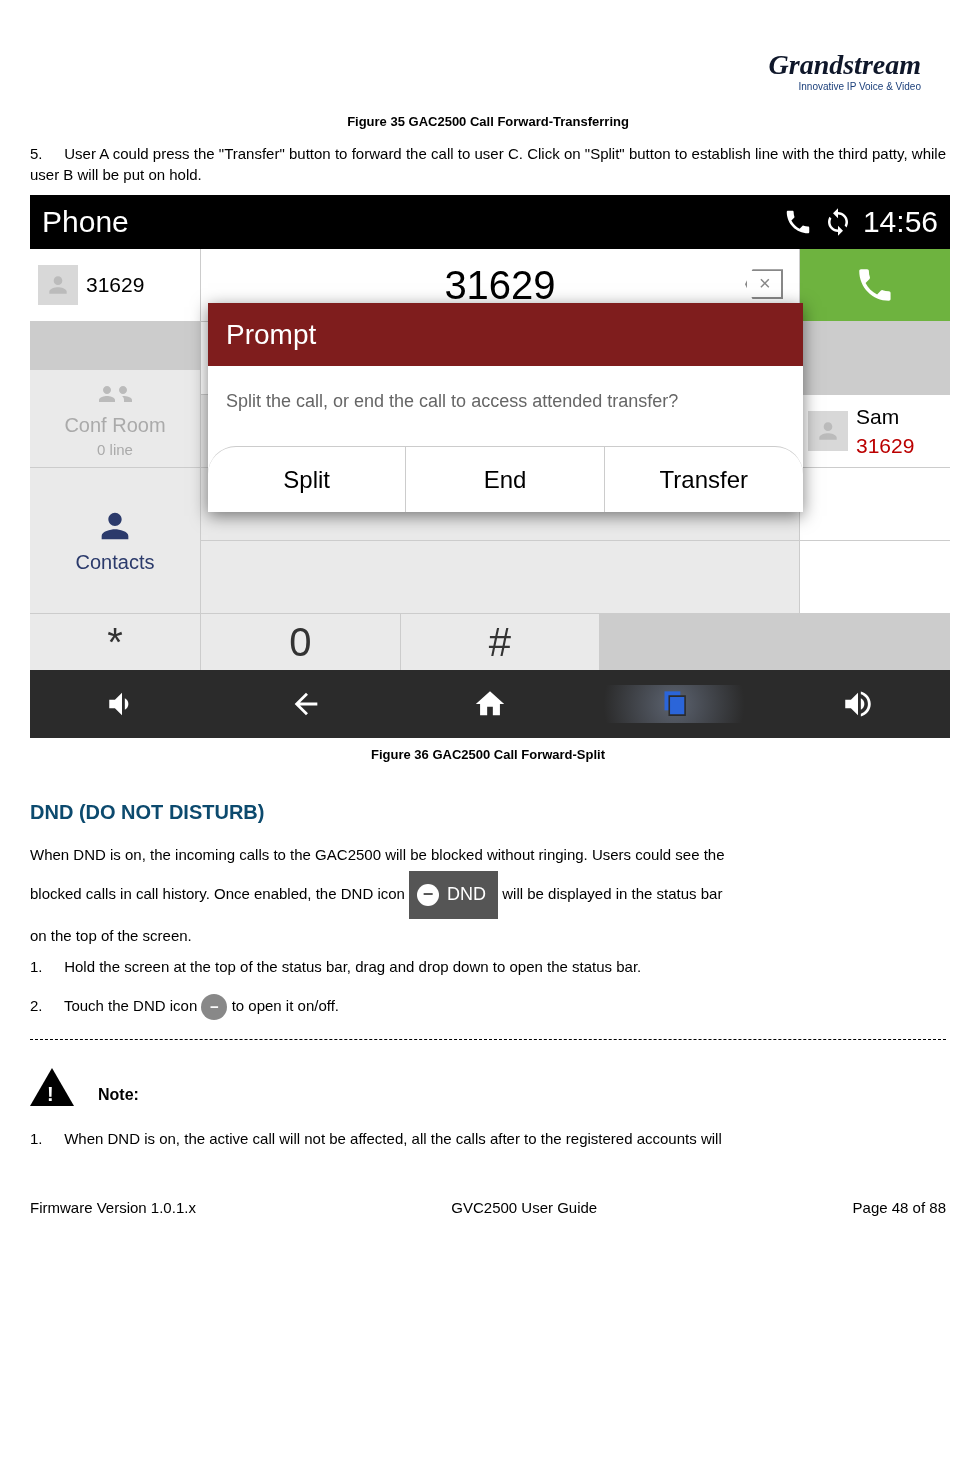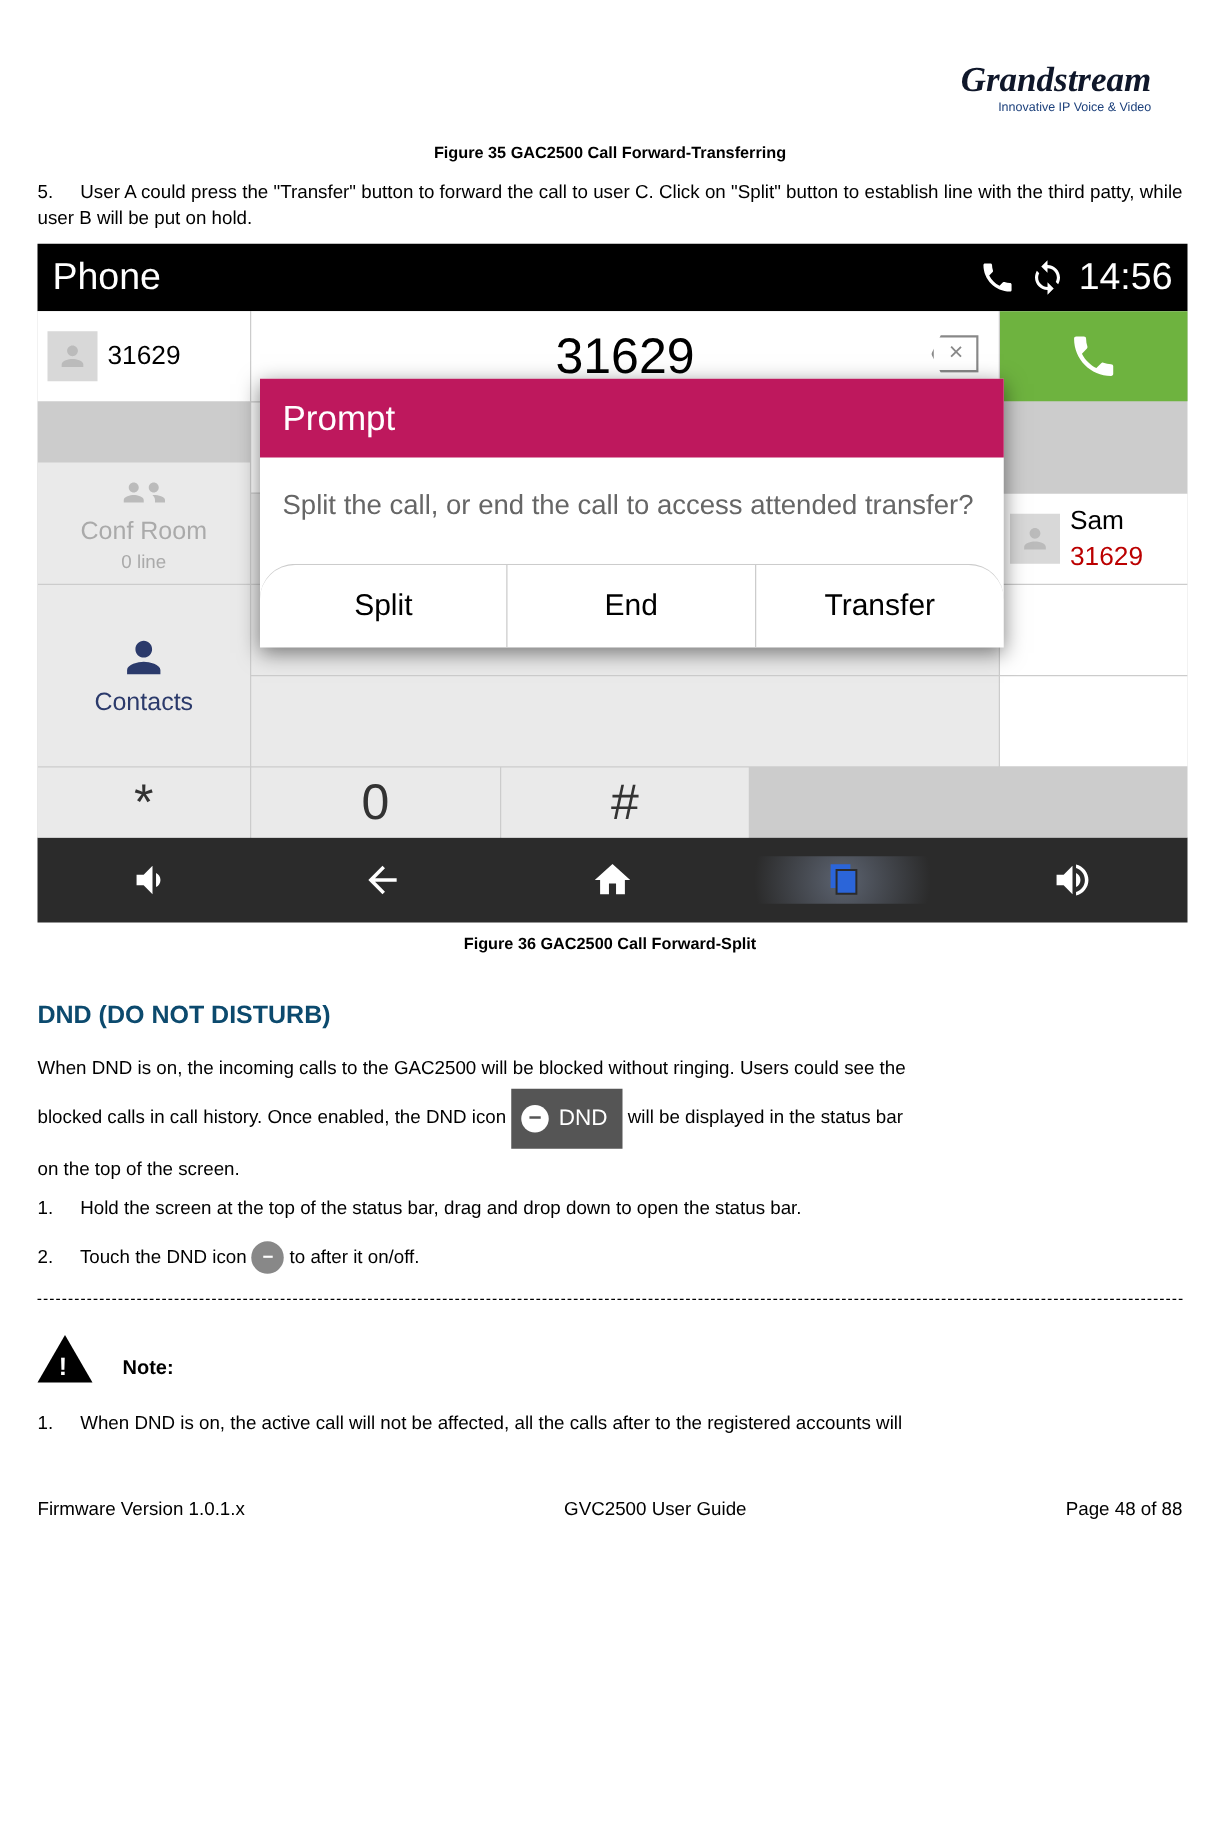--- a/index.html
+++ b/index.html
@@ -91,28 +91,28 @@
 .prompt-overlay {
   position: absolute;
   top: 108px;
   left: 178px;
   width: 595px;
   background: #fff;
   box-shadow: 0 4px 16px rgba(0,0,0,.5);
   z-index: 5;
 }
 .prompt-title {
-  background: #be185d;
+  background: #7f1d1d;
   color: #fff;
   font-size: 28px;
   padding: 12px 18px;
 }
 .prompt-body {
   color: #666;
-  font-size: 22px;
+  font-size: 18px;
   padding: 24px 18px 32px 18px;
   line-height: 1.3;
 }
 .prompt-btns {
   display: grid;
   grid-template-columns: 1fr 1fr 1fr;
   border-top: 1px solid #ccc;
   border-radius: 28px;
 }
 .pbtn {
@@ -360,21 +360,21 @@
 
 <div class="ol-para">
   <span class="num">1.</span>
   <span>Hold the screen at the top of the status bar, drag and drop down to open the status bar.</span>
 </div>
 
 <div class="ol-para" style="line-height:2.0; margin-top:14px;">
   <span class="num">2.</span>
   <span>Touch the DND icon </span>
   <span class="dnd-small">−</span>
-  <span> to after it on/off.</span>
+  <span> to open it on/off.</span>
 </div>
 
 <hr class="dashed">
 
 <div class="note-row">
   <div class="warn-tri"></div>
   <span style="font-weight:bold; font-size:16px;">Note:</span>
 </div>
 
 <div class="ol-para" style="text-align:justify;">

